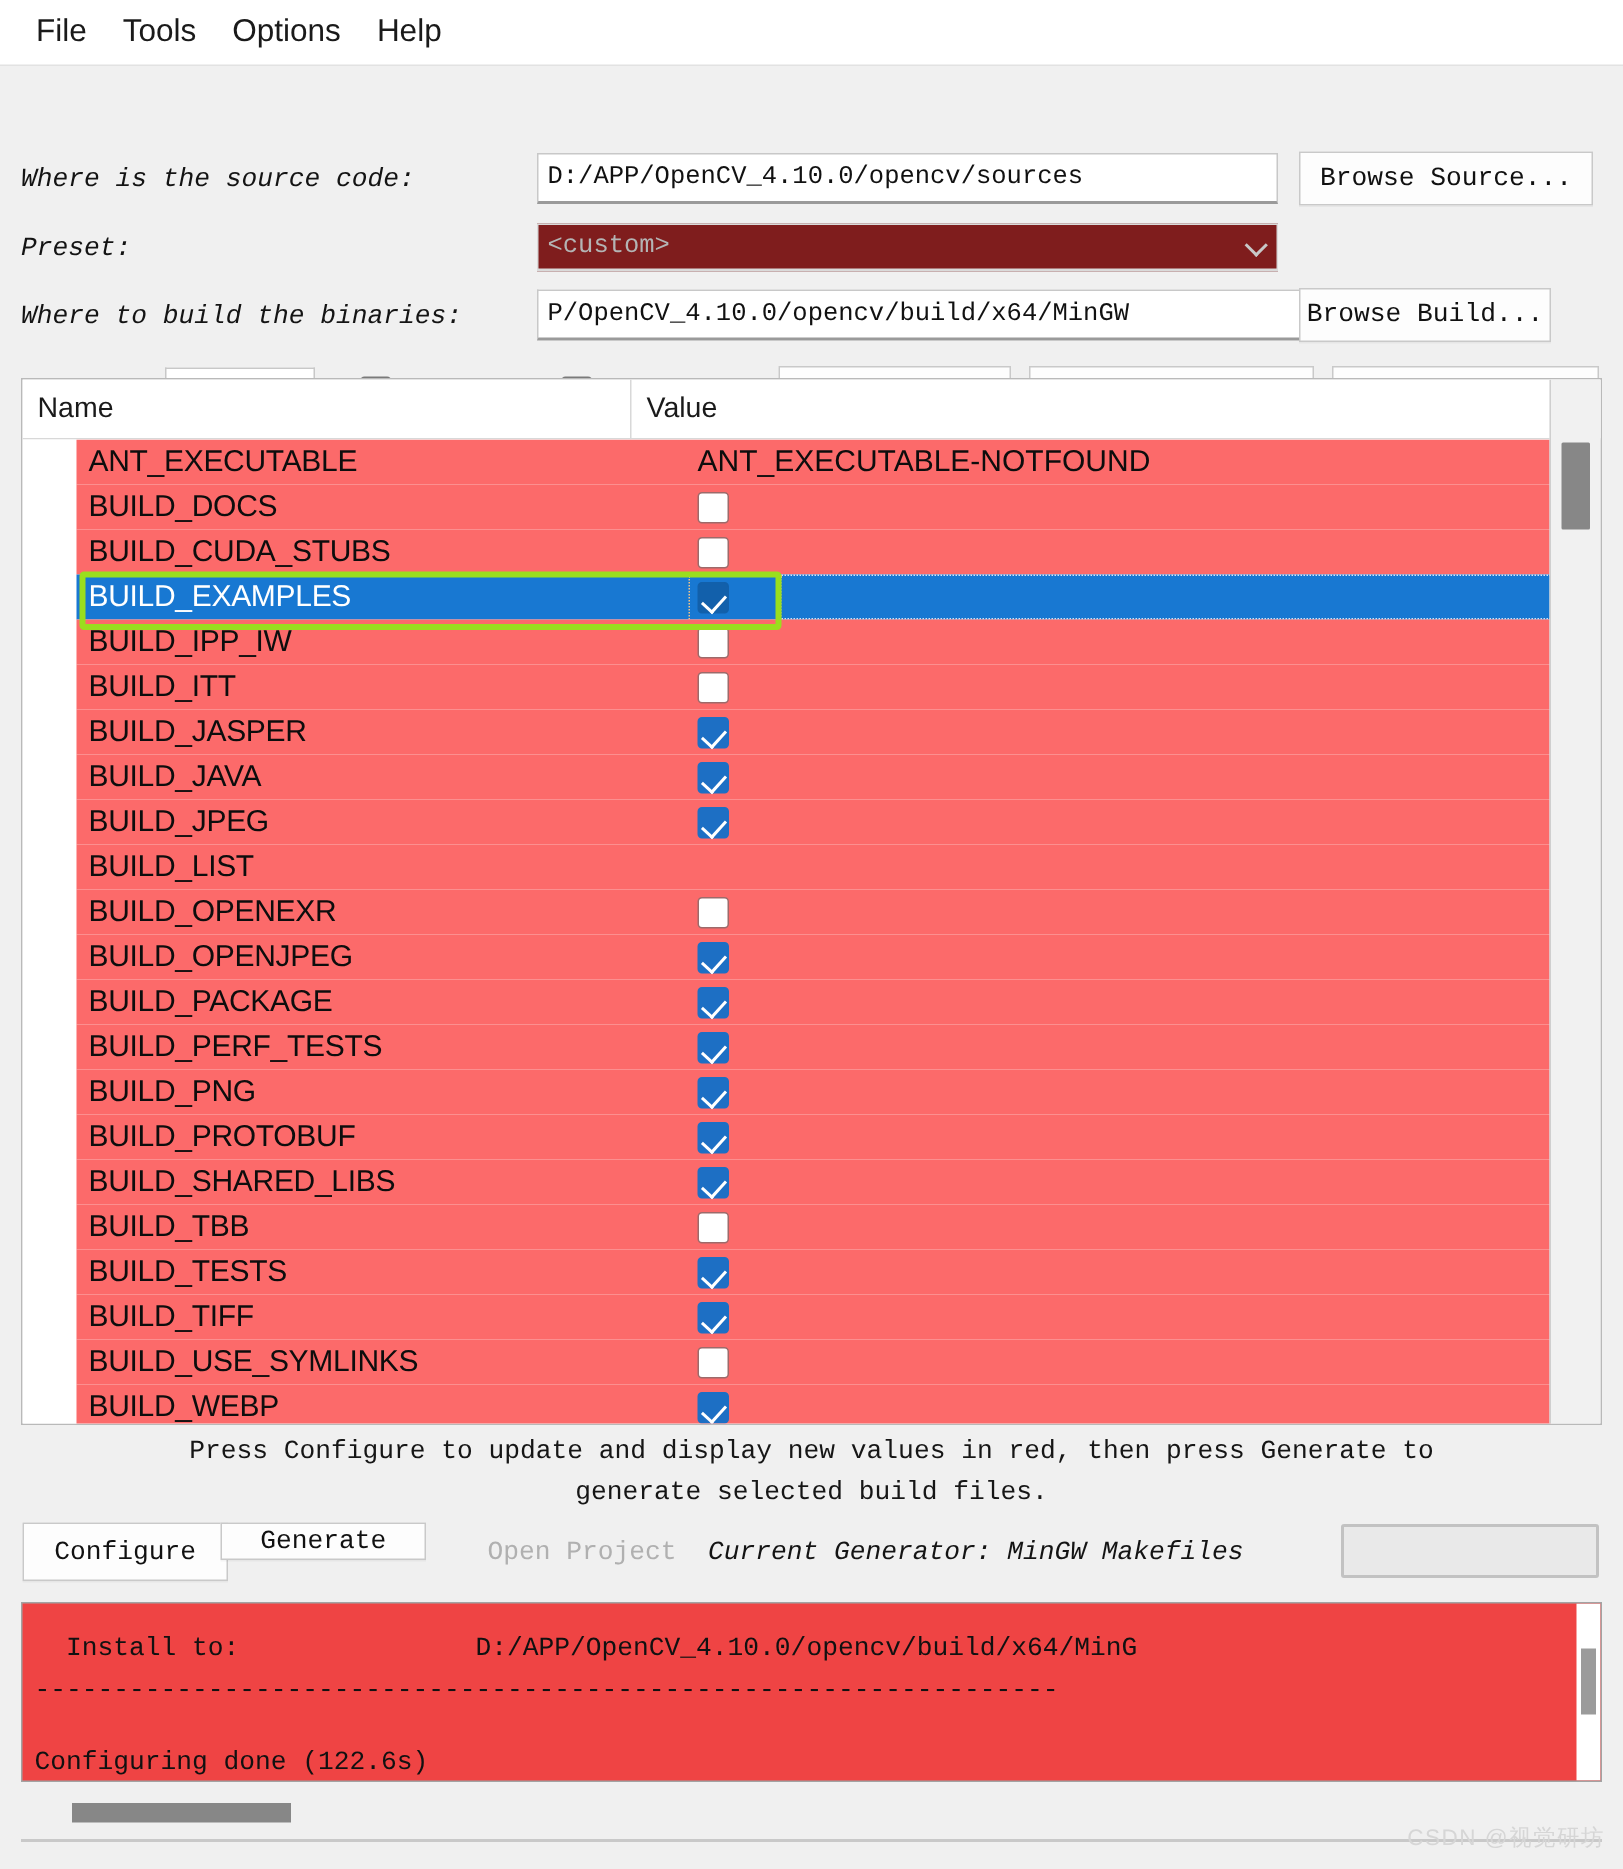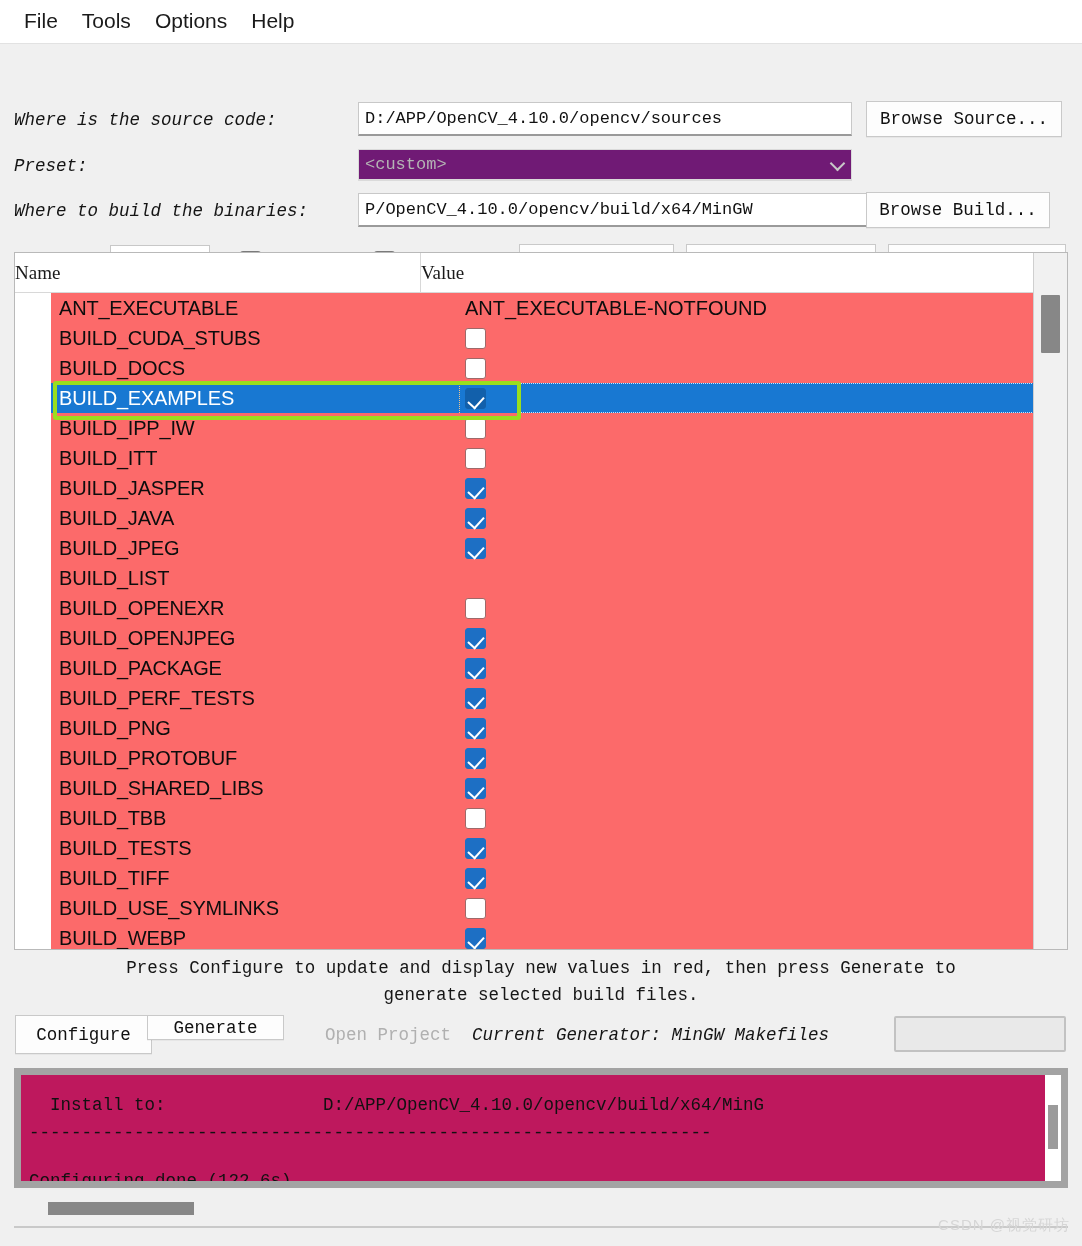--- a/index.html
+++ b/index.html
@@ -42,21 +42,21 @@
     display: flex; align-items: center; overflow: hidden; white-space: nowrap;
     font-family: "Liberation Mono", "DejaVu Sans Mono", monospace;
   }
   .combo {
     position: absolute; background: #ffffff;
     border: 1px solid #c8c8c8; border-bottom: 2px solid #9a9a9a;
     font-size: 17px; color: #111; padding: 0 26px 0 6px;
     display: flex; align-items: center; overflow: hidden; white-space: nowrap;
     font-family: "Liberation Mono", "DejaVu Sans Mono", monospace;
   }
-  .combo.disabled { background: #701a75; border-color: #dadada; color: #b4b4b4; border-bottom: 2px solid #dadada;}
+  .combo.disabled { background: #7f1d1d; border-color: #dadada; color: #b4b4b4; border-bottom: 2px solid #dadada;}
   .combo .chev {
     position: absolute; right: 8px; top: 50%; width: 11px; height: 11px;
     margin-top: -7px;
     border-left: 2px solid #9b9b9b; border-bottom: 2px solid #9b9b9b;
     transform: rotate(-45deg);
   }
   .combo.disabled .chev { border-color: #c8c8c8; }
 
   .btn {
     position: absolute; background: #fdfdfd;
@@ -81,22 +81,22 @@
     background: #ffffff; border: 1px solid #b9b9b9;
     overflow: hidden;
   }
   .thead {
     position: absolute; left: 0; top: 0; width: 1054px; height: 40px;
     background: #ffffff; border-bottom: 1px solid #d8d8d8;
   }
   .th {
     position: absolute; top: 0; height: 40px;
     display: flex; align-items: center;
-    font-size: 19px; color: #1a1a1a; 
-    font-family: Liberation Serif, serif;
+    font-size: 19px; color: #1a1a1a; padding-left: 10px;
+    font-family: Liberation Sans, sans-serif;
   }
   .th.name { left: 0; width: 406px; border-right: 1px solid #d8d8d8; }
   .th.value { left: 406px; width: 612px; }
 
   .tbody { position: absolute; left: 0; top: 40px; width: 1019px; height: 658px; overflow: hidden; background:#fff;padding-left:36px;}
   .row {
     position: relative; height: 30px; width: 1019px;
     background: #fc6a6a;
     display: flex; align-items: center;
   }
@@ -160,21 +160,21 @@
 
   
   .progressbar {
     position: absolute; background: #e9e9e9;
     border: 2px solid #c2c2c2; border-radius: 2px;
   }
 
   
   .logwrap {
     position: absolute; left: 14px; top: 1068px; width: 1054px; height: 120px;
-    background: #be185d; border: 7px solid #a3a3a3; overflow: hidden;
+    background: #ef4444; border: 1px solid #a3a3a3; overflow: hidden;
   }
   .logline {
     position: absolute; font-size: 17.5px; color: #111; white-space: pre;
     font-family: "Liberation Mono", "DejaVu Sans Mono", monospace;
   }
   .log-vscroll {
     position: absolute; right: 0; top: 0; width: 16px; height: 118px; background: #fff;
   }
   .log-vthumb {
     position: absolute; left: 3px; top: 30px; width: 10px; height: 44px; background: #9b9b9b;
@@ -222,21 +222,21 @@
     <div class="combo disabled" style="left:358px; top:105px; width:494px; height:32px;">
       <span>&lt;custom&gt;</span>
       <span class="chev"></span>
     </div>
 
     <div class="lbl" style="left:14px; top:157px;">Where to build the binaries:</div>
     <div class="combo" style="left:358px; top:149px; width:580px; height:34px;">
       <span>P/OpenCV_4.10.0/opencv/build/x64/MinGW</span>
       <span class="chev"></span>
     </div>
-    <div class="btn" style="left:866px; top:148px; width:184px; height:36px;">Browse Build...</div>
+    <div class="btn" style="left:866px; top:148px; width:168px; height:36px;">Browse Build...</div>
 
     <div class="lbl" style="left:14px; top:209px;">Search:</div>
     <div class="lineedit" style="left:110px; top:201px; width:100px; height:32px;" placeholder=""></div>
 
     <div class="cbox" style="left:240px; top:207px;"></div>
     <div class="lbl" style="left:270px; top:208px;">Grouped</div>
 
     <div class="cbox" style="left:374px; top:207px;"></div>
     <div class="lbl" style="left:404px; top:208px;">Advanced</div>
 
@@ -261,25 +261,25 @@
     <div class="thead">
       <div class="th name">Name</div>
       <div class="th value">Value</div>
     </div>
     <div class="tbody" id="tbody">
         <div class="row">
           <div class="cell-name">ANT_EXECUTABLE</div>
           <div class="cell-value">ANT_EXECUTABLE-NOTFOUND</div>
         </div>
         <div class="row">
+          <div class="cell-name">BUILD_DOCS</div>
+          <div class="tick"></div>
+        </div>
+        <div class="row">
           <div class="cell-name">BUILD_CUDA_STUBS</div>
-          <div class="tick"></div>
-        </div>
-        <div class="row">
-          <div class="cell-name">BUILD_DOCS</div>
           <div class="tick"></div>
         </div>
         <div class="row selected sel-outline">
           <div class="dotted-right"></div>
           <div class="tickwrap-border"></div>
           <div class="cell-name">BUILD_EXAMPLES</div>
           <div class="tick on"></div>
         </div>
         <div class="row">
           <div class="cell-name">BUILD_IPP_IW</div>

